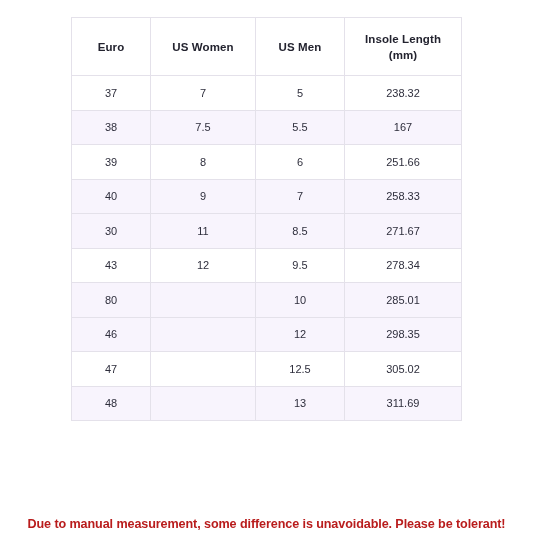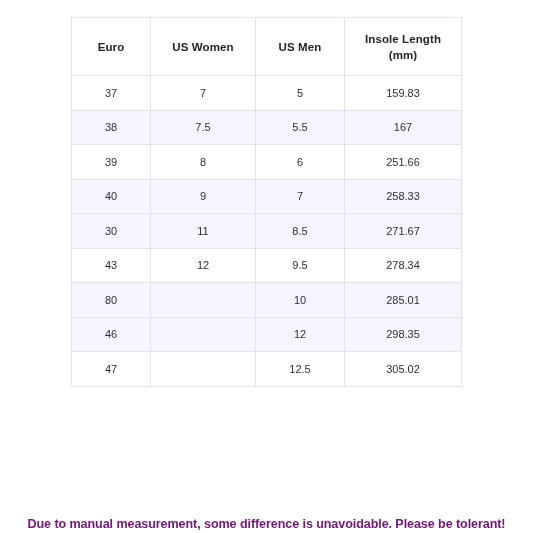--- a/index.html
+++ b/index.html
@@ -69,21 +69,21 @@
     background: #f8f4fd;
   }
   .footnote {
     position: absolute;
     left: 0;
     top: 508px;
     width: 533px;
     text-align: center;
     font-size: 12.6px;
     font-weight: bold;
-    color: #701a75;
+    color: #b91c1c;
     letter-spacing: -0.1px;
     white-space: nowrap;
   }
 </style>
 </head>
 <body>
 
 <div class="page">
 
   <div class="table-wrap">
@@ -109,21 +109,21 @@
             <span>Insole Length</span>
             <span class="unit">(mm)</span>
           </th>
         </tr>
       </thead>
       <tbody>
         <tr>
           <td>37</td>
           <td>7</td>
           <td>5</td>
-          <td>159.83</td>
+          <td>238.32</td>
         </tr>
         <tr class="shaded">
           <td>38</td>
           <td>7.5</td>
           <td>5.5</td>
           <td>167</td>
         </tr>
         <tr>
           <td>39</td>
           <td>8</td>
@@ -159,19 +159,25 @@
           <td></td>
           <td>12</td>
           <td>298.35</td>
         </tr>
         <tr>
           <td>47</td>
           <td></td>
           <td>12.5</td>
           <td>305.02</td>
         </tr>
+        <tr class="shaded">
+          <td>48</td>
+          <td></td>
+          <td>13</td>
+          <td>311.69</td>
+        </tr>
       </tbody>
     </table>
   </div>
 
   <div class="footnote">Due to manual measurement, some difference is unavoidable. Please be tolerant!</div>
 
 </div>
 
 </body></html>

